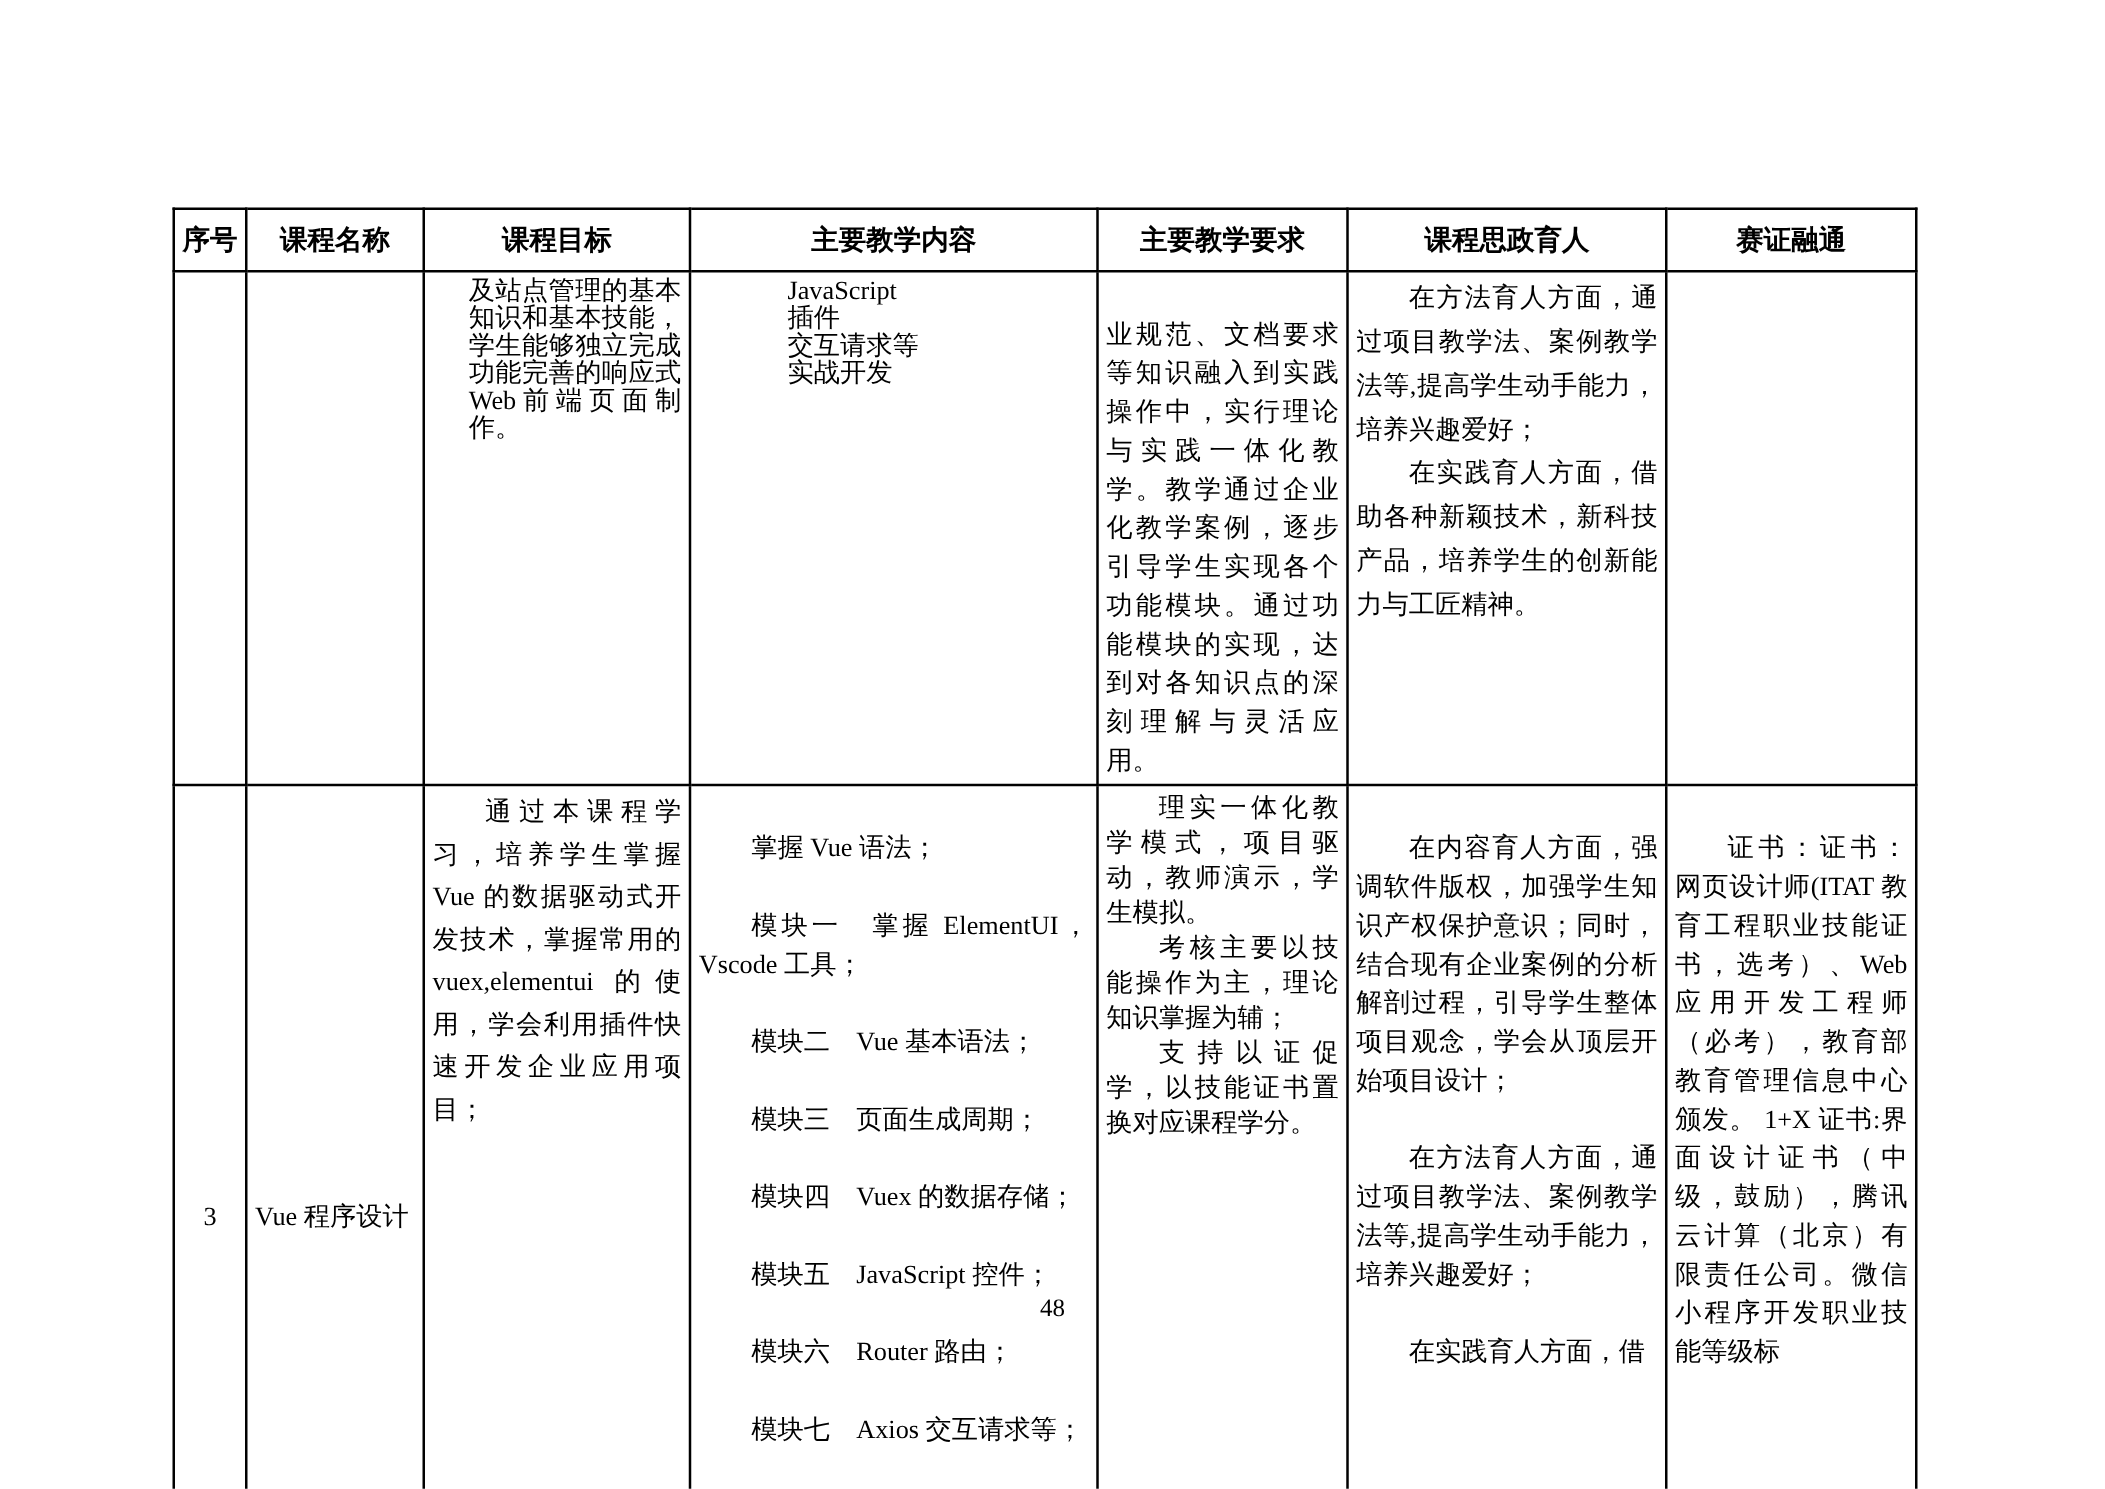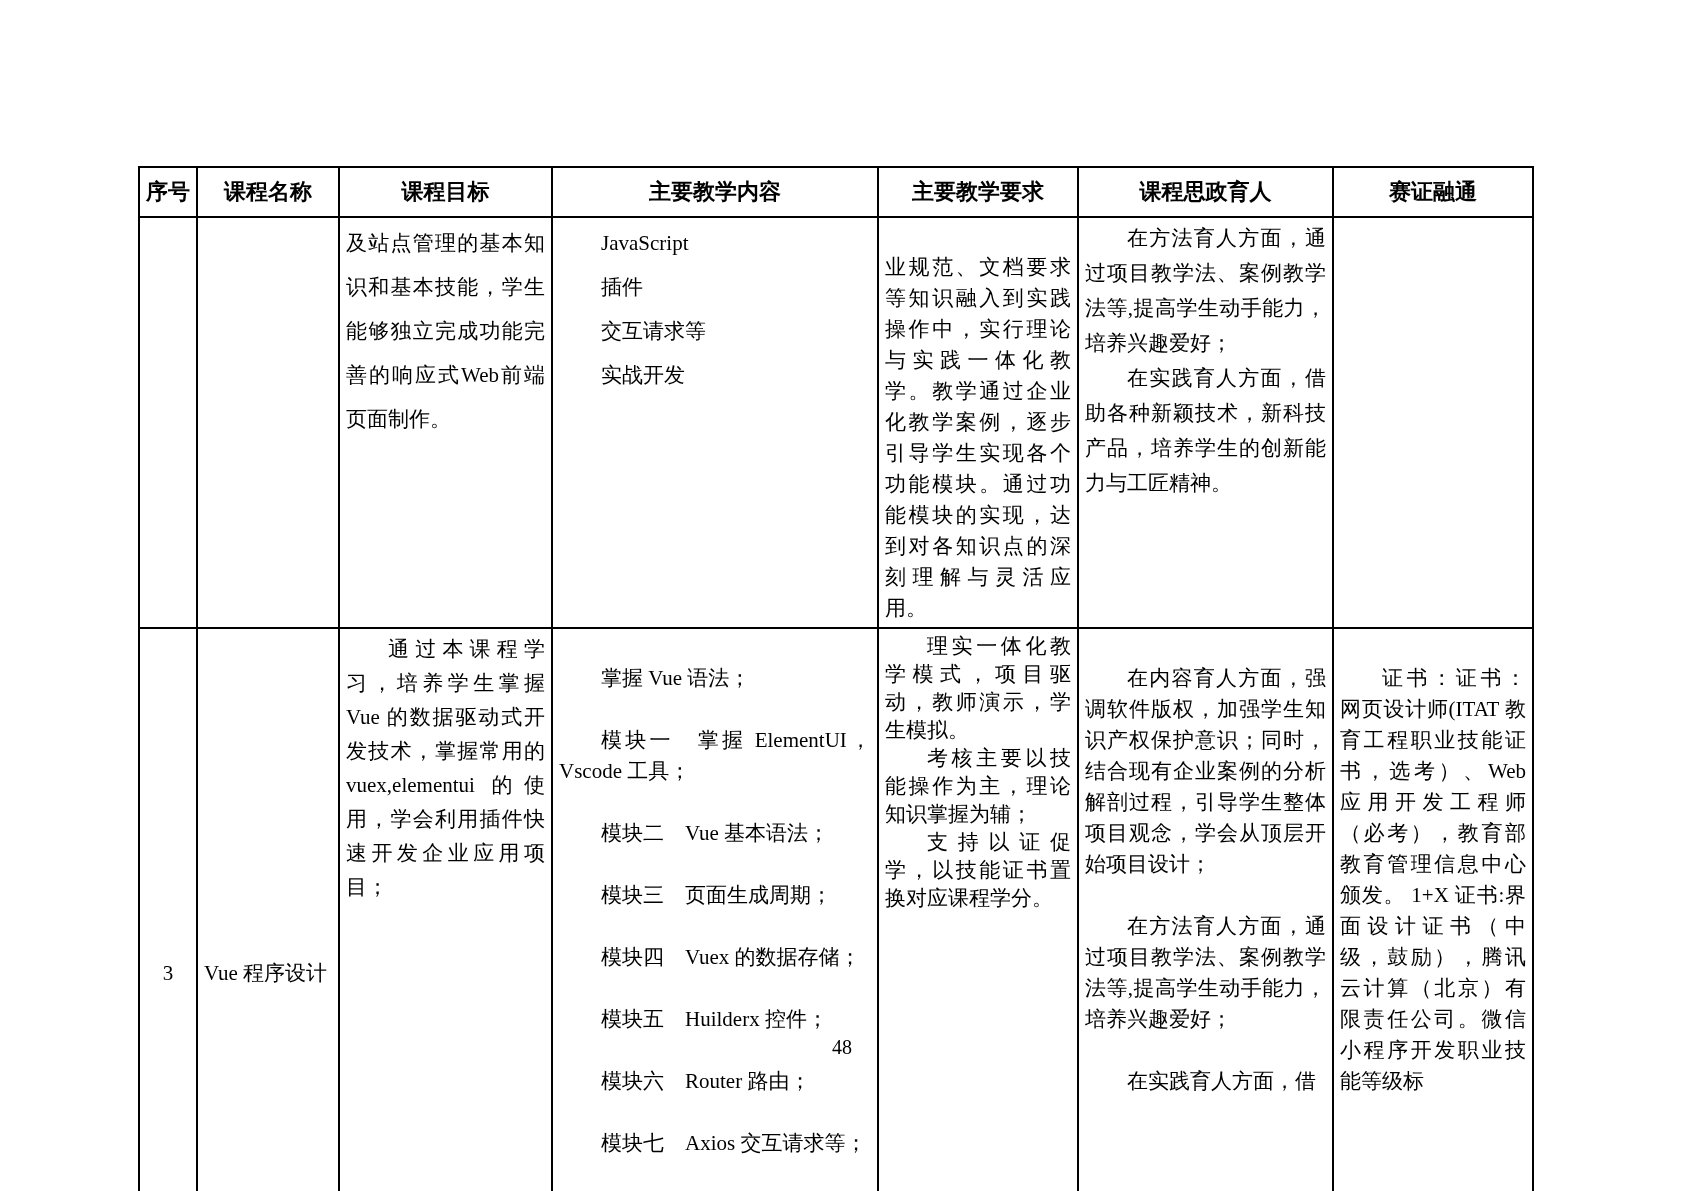--- a/index.html
+++ b/index.html
@@ -23,21 +23,21 @@
     font-weight:bold;font-size:22px;text-align:center;vertical-align:middle;
     height:44px;padding:2px 2px;
   }
   col.c1{width:58px;}  col.c2{width:142px;} col.c3{width:213px;}
   col.c4{width:326px;} col.c5{width:200px;} col.c6{width:255px;} col.c7{width:200px;}
   tr.r1{height:375px;} tr.r2{height:372px;}
   td.v-mid{vertical-align:middle;}
   td.t-center{text-align:center;}
   .para{text-align:justify;}
   .para-indent{text-indent:2em;}
-  .lh38 .para{line-height:44px;}
+  .lh38 .para{line-height:22px;margin-left:29px;}
   .lh35 .para{line-height:35px;}
   .lh34 .para{line-height:34px;}
   .lh31 .para{line-height:31px;margin-top:31px;}
   .lh28 .para{line-height:28px;}
   .course-name .para{line-height:36px;}
   .seq-num{font-size:21px;line-height:24px;}
   .page-footer{
     position:absolute;left:0;top:1036px;width:1684px;
     text-align:center;font-size:20px;
   }
@@ -101,21 +101,21 @@
       </td>
       <td class="lh34">
           <div class="para para-indent">通过本课程学习，培养学生掌握 Vue 的数据驱动式开发技术，掌握常用的vuex,elementui 的使用，学会利用插件快速开发企业应用项目；</div>
         </td>
       <td class="lh31">
           <div class="para para-indent">掌握 Vue 语法；</div>
           <div class="para para-indent">模块一　掌握 ElementUI，Vscode 工具；</div>
           <div class="para para-indent">模块二　Vue 基本语法；</div>
           <div class="para para-indent">模块三　页面生成周期；</div>
           <div class="para para-indent">模块四　Vuex 的数据存储；</div>
-          <div class="para para-indent">模块五　Huilderx 控件；</div>
+          <div class="para para-indent">模块五　JavaScript 控件；</div>
           <div class="para para-indent">模块六　Router 路由；</div>
           <div class="para para-indent">模块七　Axios 交互请求等；</div>
           <div class="para para-indent">模块八　掌握跨域请求；</div>
           <div class="para para-indent">模块九　掌握项目的打包部署；</div>
         </td>
       <td class="lh28">
           <div class="para para-indent">理实一体化教学模式，项目驱动，教师演示，学生模拟。</div>
           <div class="para para-indent">考核主要以技能操作为主，理论知识掌握为辅；</div>
           <div class="para para-indent">支持以证促学，以技能证书置换对应课程学分。</div>
         </td>

